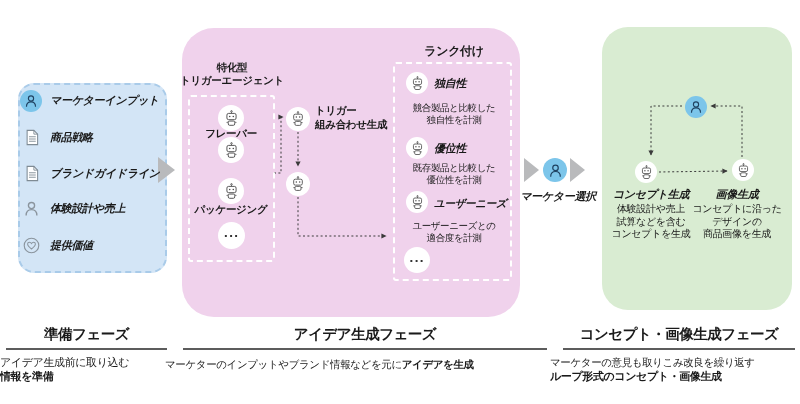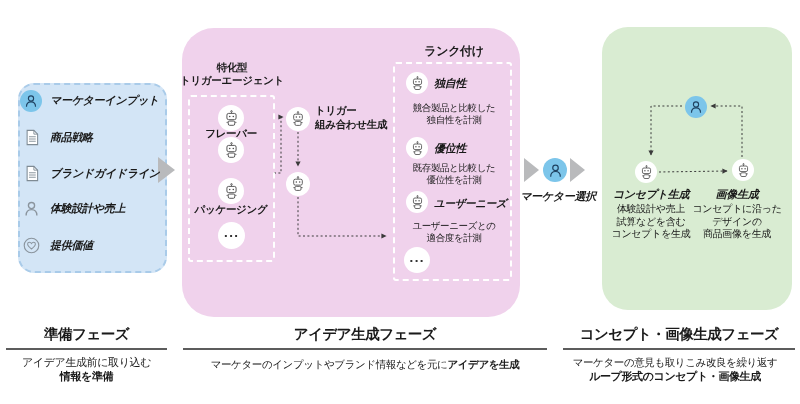--- a/index.html
+++ b/index.html
@@ -31,21 +31,21 @@
   
   .avatar { position:absolute; background:#7cc5ea; border-radius:50%;
             display:flex; align-items:center; justify-content:center; }
 
   
   .subbox { position:absolute; border:2px dashed #ffffff; border-radius:3px; }
 
   
   .phase-title { position:absolute; font-size:14.5px; font-weight:bold; letter-spacing:-0.5px; text-align:center; white-space:nowrap; }
   .phase-line { position:absolute; border-top:2px solid #5c5c5c; height:0; }
-  .phase-desc { position:absolute; font-size:11px; line-height:13.5px; letter-spacing:-0.4px; text-align:center; white-space:nowrap; }
+  .phase-desc { position:absolute; font-size:11px; line-height:13.5px; letter-spacing:-0.4px; white-space:nowrap; }
 
   .icon-cell { position:absolute; }
 </style>
 </head>
 <body>
 
 <div class="canvas">
 
   <svg width="0" height="0" style="position:absolute">
     <defs>

